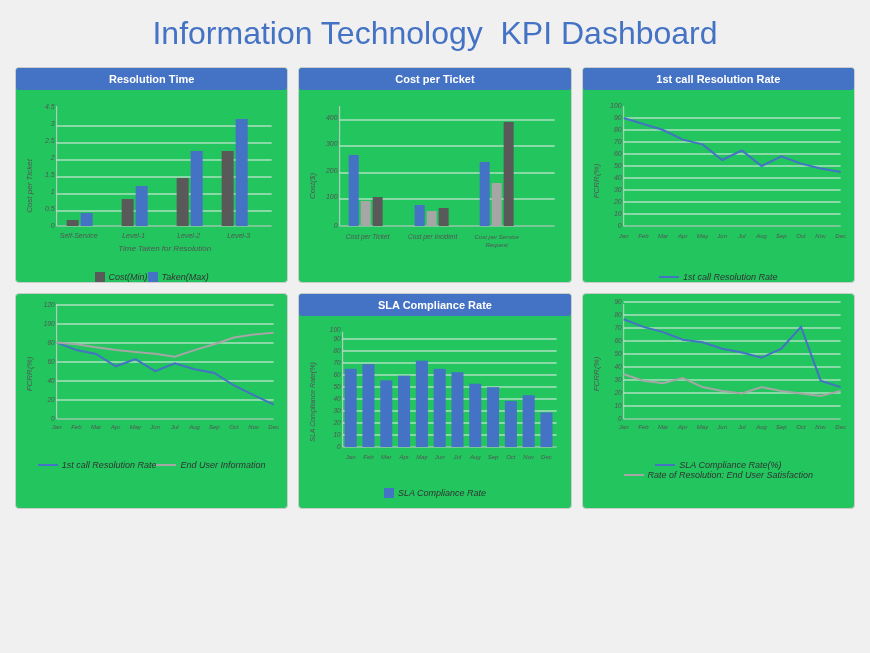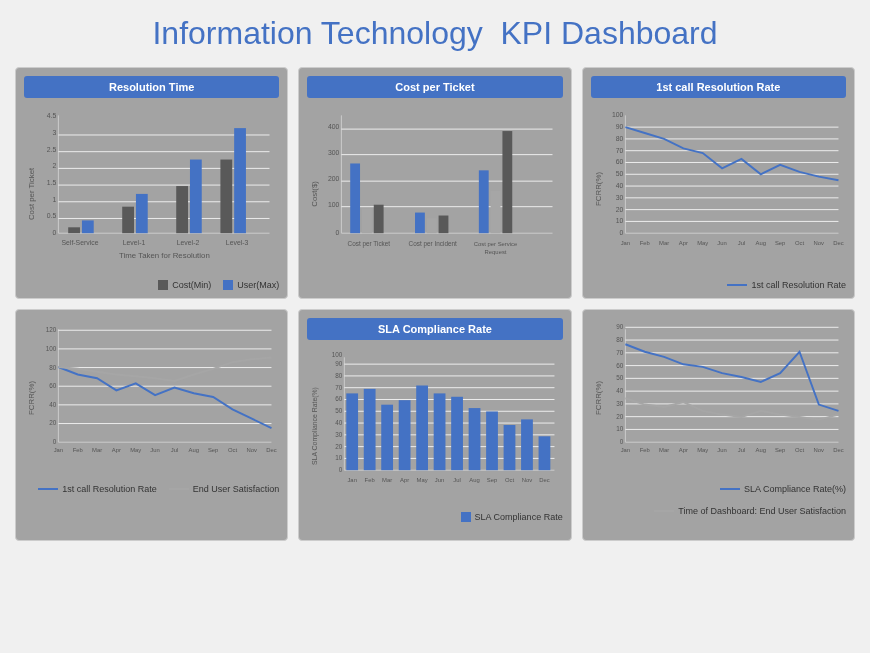--- a/index.html
+++ b/index.html
@@ -25,48 +25,48 @@
       font-weight: 400;
     }
     .dashboard-grid {
       display: grid;
       grid-template-columns: repeat(3, 1fr);
       grid-template-rows: repeat(2, 1fr);
       gap: 10px;
       width: 100%;
     }
     .card {
-      background: #a3a3a3;
+      background: #22c55e;
       border: 1px solid #ccc;
       border-radius: 4px;
-      padding: 8px;
+      padding: 0;
       display: flex;
       flex-direction: column;
     }
     .card-header {
       background: #4472c4;
       color: white;
       font-size: 11px;
       font-weight: bold;
       text-align: center;
       padding: 5px 8px;
       border-radius: 3px;
       margin-bottom: 6px;
     }
     .chart-area {
       flex: 1;
       position: relative;
+      font-style: italic;
     }
     svg text {
       font-family: 'Segoe UI', Arial, sans-serif;
     }
     .legend {
       display: flex;
-      justify-content: flex-end;
-      gap: 12px;
+      justify-content: center;
       margin-top: 2px;
       flex-wrap: wrap;
     }
     .legend-item {
       display: flex;
       align-items: center;
       gap: 4px;
       font-size: 9px;
       color: #333;
     }
@@ -138,21 +138,21 @@
 
         <text x="143" y="155" font-size="8" fill="#555" text-anchor="middle">Time Taken for Resolution</text>
       </svg>
       <div class="legend">
         <div class="legend-item">
           <span class="legend-rect" style="background:#595959;height:10px;width:10px;display:inline-block;"></span>
           <span>Cost(Min)</span>
         </div>
         <div class="legend-item">
           <span class="legend-rect" style="background:#4472c4;height:10px;width:10px;display:inline-block;"></span>
-          <span>User(Max)</span>
+          <span>Taken(Max)</span>
         </div>
       </div>
     </div>
   </div>
 
   <div class="card">
     <div class="card-header">Cost per Ticket</div>
     <div class="chart-area">
       <svg width="100%" height="170" viewBox="0 0 260 170">
 
@@ -323,21 +323,21 @@
         <text x="232" y="135" font-size="6" fill="#555" text-anchor="middle">Nov</text>
         <text x="252" y="135" font-size="6" fill="#555" text-anchor="middle">Dec</text>
       </svg>
       <div class="legend">
         <div class="legend-item">
           <span class="legend-color" style="background:#4472c4;height:2px;"></span>
           <span>1st call Resolution Rate</span>
         </div>
         <div class="legend-item">
           <span class="legend-color" style="background:#a6a6a6;height:2px;"></span>
-          <span>End User Satisfaction</span>
+          <span>End User Information</span>
         </div>
       </div>
     </div>
   </div>
 
   <div class="card">
     <div class="card-header">SLA Compliance Rate</div>
     <div class="chart-area">
       <svg width="100%" height="160" viewBox="0 0 260 160">
         <text x="10" y="80" font-size="7" fill="#555" text-anchor="middle" transform="rotate(-90,10,80)">SLA Compliance Rate(%)</text>
@@ -470,19 +470,19 @@
         <text x="232" y="135" font-size="6" fill="#555" text-anchor="middle">Nov</text>
         <text x="252" y="135" font-size="6" fill="#555" text-anchor="middle">Dec</text>
       </svg>
       <div class="legend">
         <div class="legend-item">
           <span class="legend-color" style="background:#4472c4;height:2px;"></span>
           <span>SLA Compliance Rate(%)</span>
         </div>
         <div class="legend-item">
           <span class="legend-color" style="background:#a6a6a6;height:2px;"></span>
-          <span>Time of Dashboard: End User Satisfaction</span>
+          <span>Rate of Resolution: End User Satisfaction</span>
         </div>
       </div>
     </div>
   </div>
 
 </div>
 
 </body></html>

